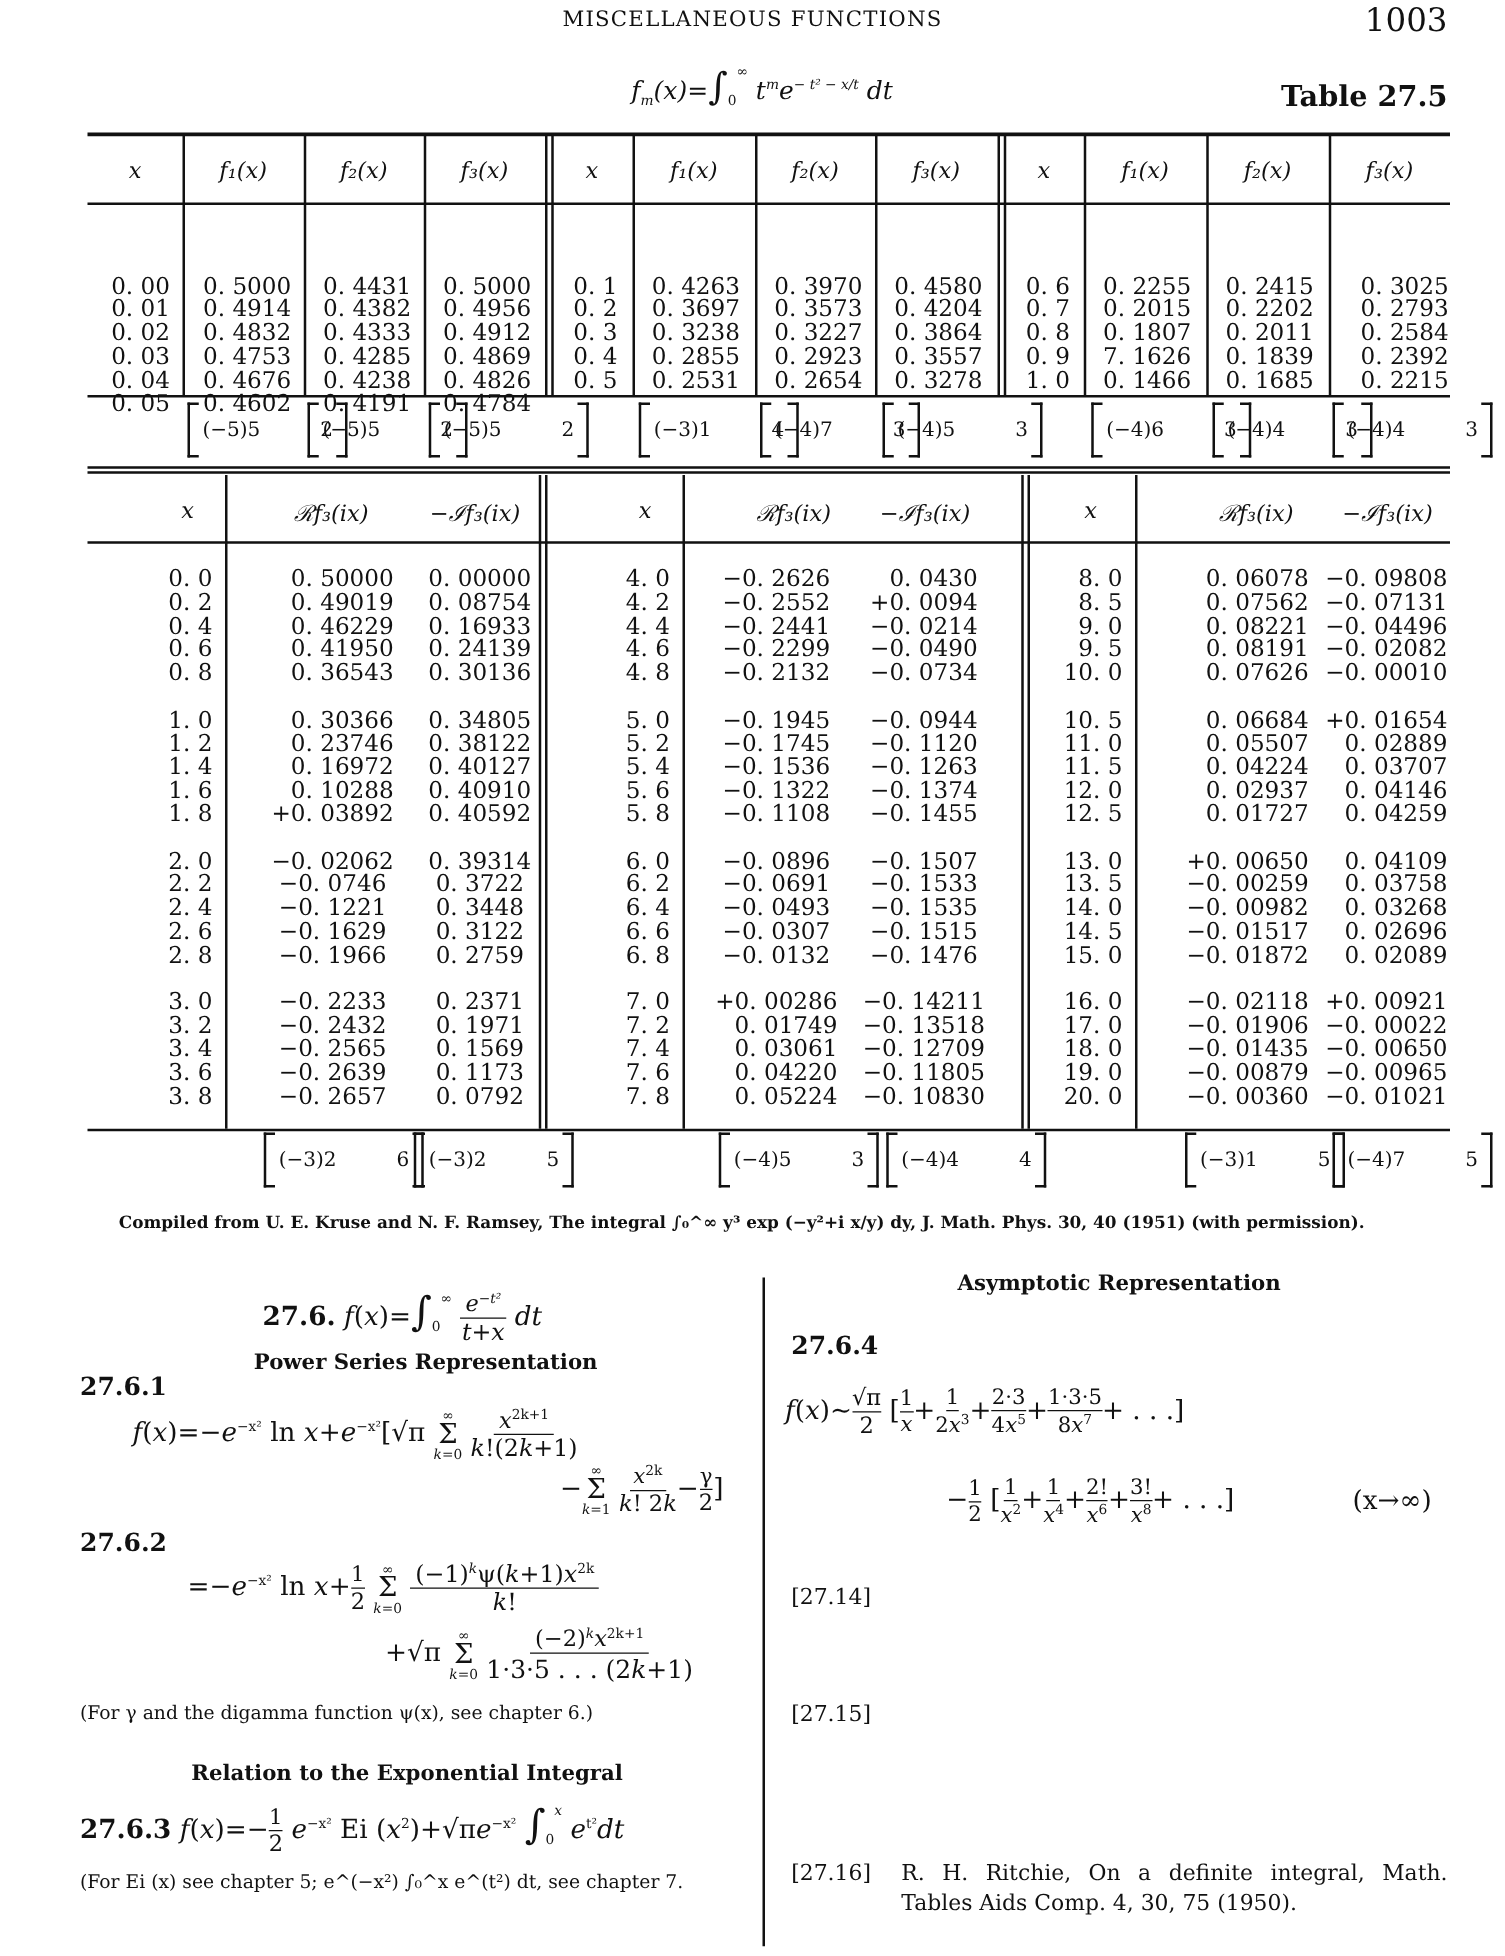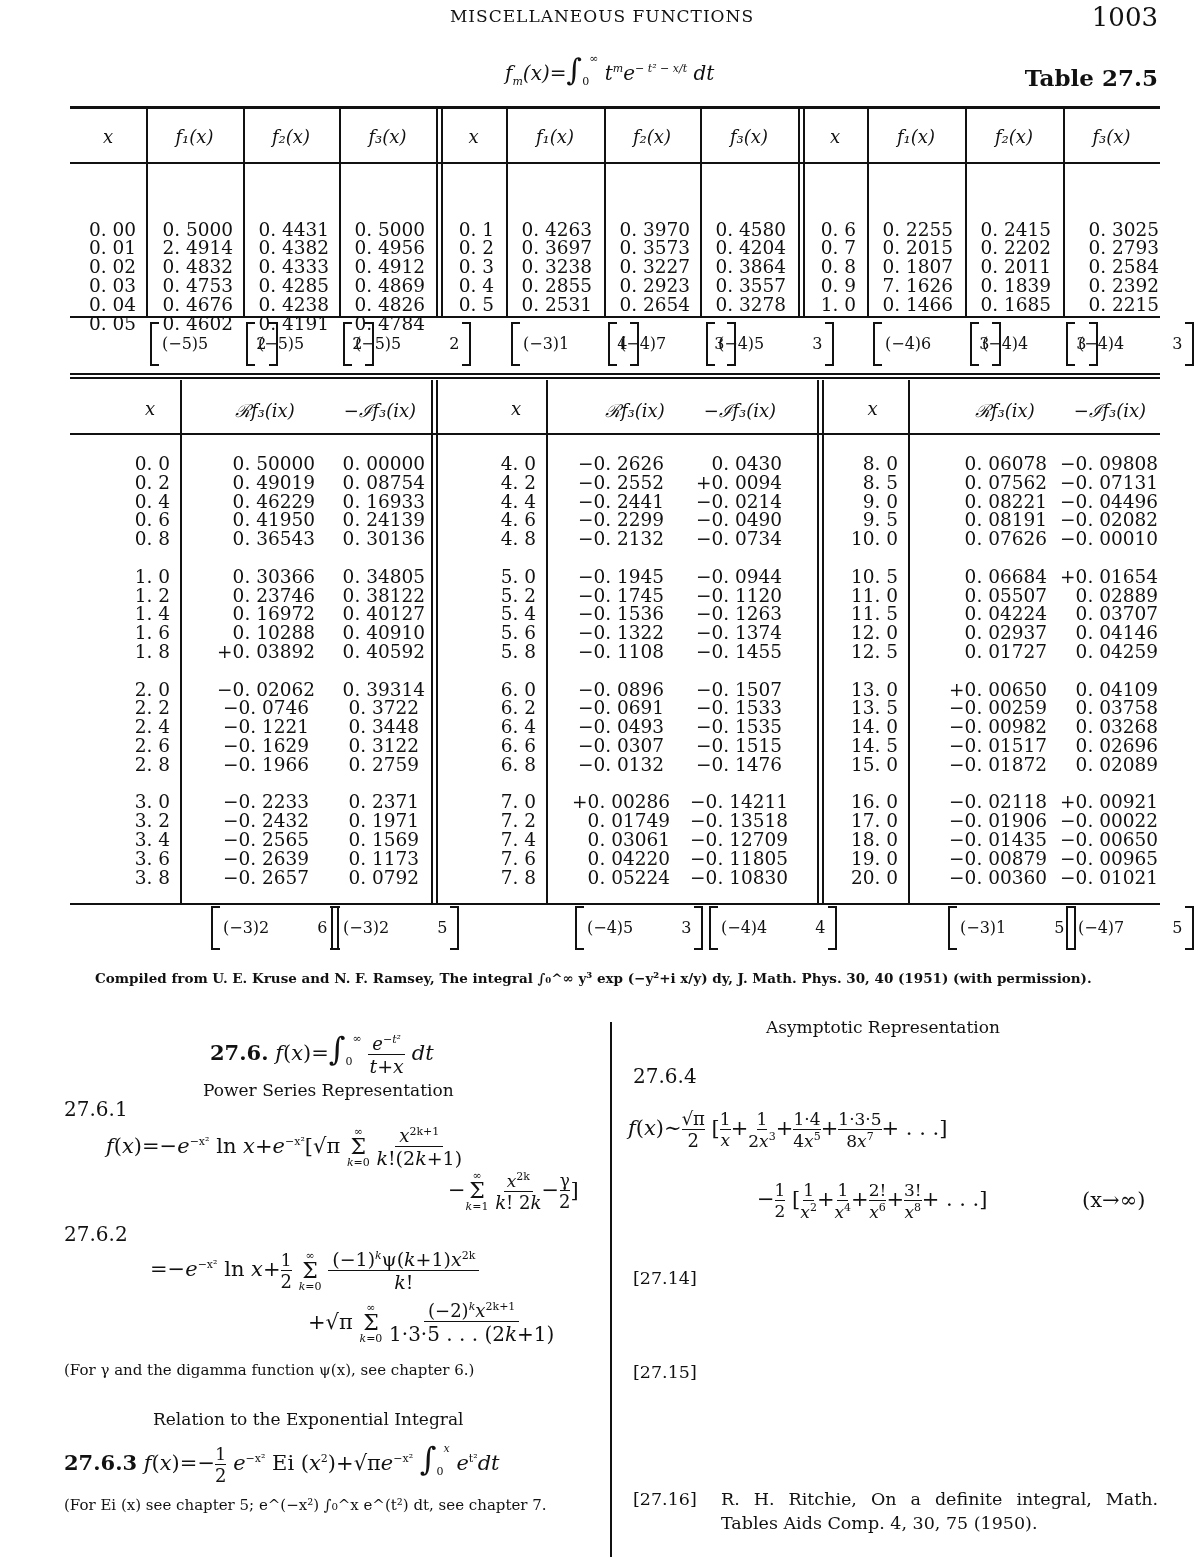--- a/index.html
+++ b/index.html
@@ -17,21 +17,21 @@
     .hdr { position: absolute; font-size: 18px; font-style: italic; text-align: center; }
     .bracket { position: absolute; display: flex; align-items: stretch; height: 44px; }
     .bracket .lb, .bracket .rb { width: 7px; border: 2.5px solid #111; }
     .bracket .lb { border-right: none; }
     .bracket .rb { border-left: none; }
     .bracket .in { display: flex; align-items: center; justify-content: center; font-size: 16px; line-height: 18px; padding: 0 3px; gap: 48px; }
     .caption { left: 95px; top: 970px; font-size: 13.5px; font-weight: bold; white-space: nowrap; }
     .col-divider { left: 610px; top: 1022px; width: 1.5px; height: 535px; background: #111; }
     .math { position: absolute; font-size: 21px; white-space: nowrap; }
     .bold { font-weight: bold; }
-    .sec { position: absolute; font-size: 17px; font-weight: normal; white-space: nowrap; }
+    .sec { position: absolute; font-size: 17px; font-weight: bold; white-space: nowrap; }
     .ref { position: absolute; font-size: 17.5px; line-height: 24px; }
     .ref .tag { position: absolute; left: 0; top: 0; }
     .ref .body { margin-left: 88px; text-align: justify; }
     .prose { position: absolute; font-size: 15px; line-height: 27px; }
     sup, sub { font-size: 11px; }
   </style>
 </head>
 <body>
 
 <div class="abs running-head">MISCELLANEOUS FUNCTIONS</div>
@@ -74,21 +74,21 @@
 
   <div class="hdr" style="left:803px;width:64px;top:126px;">x</div>
   <div class="hdr" style="left:867px;width:98px;top:126px;">f₁(x)</div>
   <div class="hdr" style="left:965px;width:98px;top:126px;">f₂(x)</div>
   <div class="hdr" style="left:1063px;width:97px;top:126px;">f₃(x)</div>
 
   <div class="cell right" style="left:80px;width:56px;top:183px;">
     <div>0. 00</div><div>0. 01</div><div>0. 02</div><div>0. 03</div><div>0. 04</div><div>0. 05</div>
   </div>
   <div class="cell right" style="left:150px;width:83px;top:183px;">
-    <div>0. 5000</div><div>2. 4914</div><div>0. 4832</div><div>0. 4753</div><div>0. 4676</div><div>0. 4602</div>
+    <div>0. 5000</div><div>0. 4914</div><div>0. 4832</div><div>0. 4753</div><div>0. 4676</div><div>0. 4602</div>
   </div>
   <div class="cell right" style="left:247px;width:82px;top:183px;">
     <div>0. 4431</div><div>0. 4382</div><div>0. 4333</div><div>0. 4285</div><div>0. 4238</div><div>0. 4191</div>
   </div>
   <div class="cell right" style="left:343px;width:82px;top:183px;">
     <div>0. 5000</div><div>0. 4956</div><div>0. 4912</div><div>0. 4869</div><div>0. 4826</div><div>0. 4784</div>
   </div>
 
   <div class="cell right" style="left:448px;width:46px;top:183px;">
     <div>0. 1</div><div>0. 2</div><div>0. 3</div><div>0. 4</div><div>0. 5</div>
@@ -375,21 +375,21 @@
         <span style="font-size:18px;border-bottom:1.5px solid #111;">√π</span>
         <span style="font-size:18px;">2</span>
       </span>
     [<span style="display:inline-flex;flex-direction:column;align-items:center;vertical-align:middle;">
         <span style="font-size:17px;border-bottom:1.5px solid #111;">1</span>
         <span style="font-size:17px;"><i>x</i></span>
       </span>+<span style="display:inline-flex;flex-direction:column;align-items:center;vertical-align:middle;">
         <span style="font-size:17px;border-bottom:1.5px solid #111;">1</span>
         <span style="font-size:17px;">2<i>x</i><sup>3</sup></span>
       </span>+<span style="display:inline-flex;flex-direction:column;align-items:center;vertical-align:middle;">
-        <span style="font-size:17px;border-bottom:1.5px solid #111;">1·4</span>
+        <span style="font-size:17px;border-bottom:1.5px solid #111;">2·3</span>
         <span style="font-size:17px;">4<i>x</i><sup>5</sup></span>
       </span>+<span style="display:inline-flex;flex-direction:column;align-items:center;vertical-align:middle;">
         <span style="font-size:17px;border-bottom:1.5px solid #111;">1·3·5</span>
         <span style="font-size:17px;">8<i>x</i><sup>7</sup></span>
       </span>+ . . .]
   </div>
   <div class="math" style="left:757px;top:1180px;">
     −<span style="display:inline-flex;flex-direction:column;align-items:center;vertical-align:middle;">
         <span style="font-size:17px;border-bottom:1.5px solid #111;">1</span>
         <span style="font-size:17px;">2</span>

